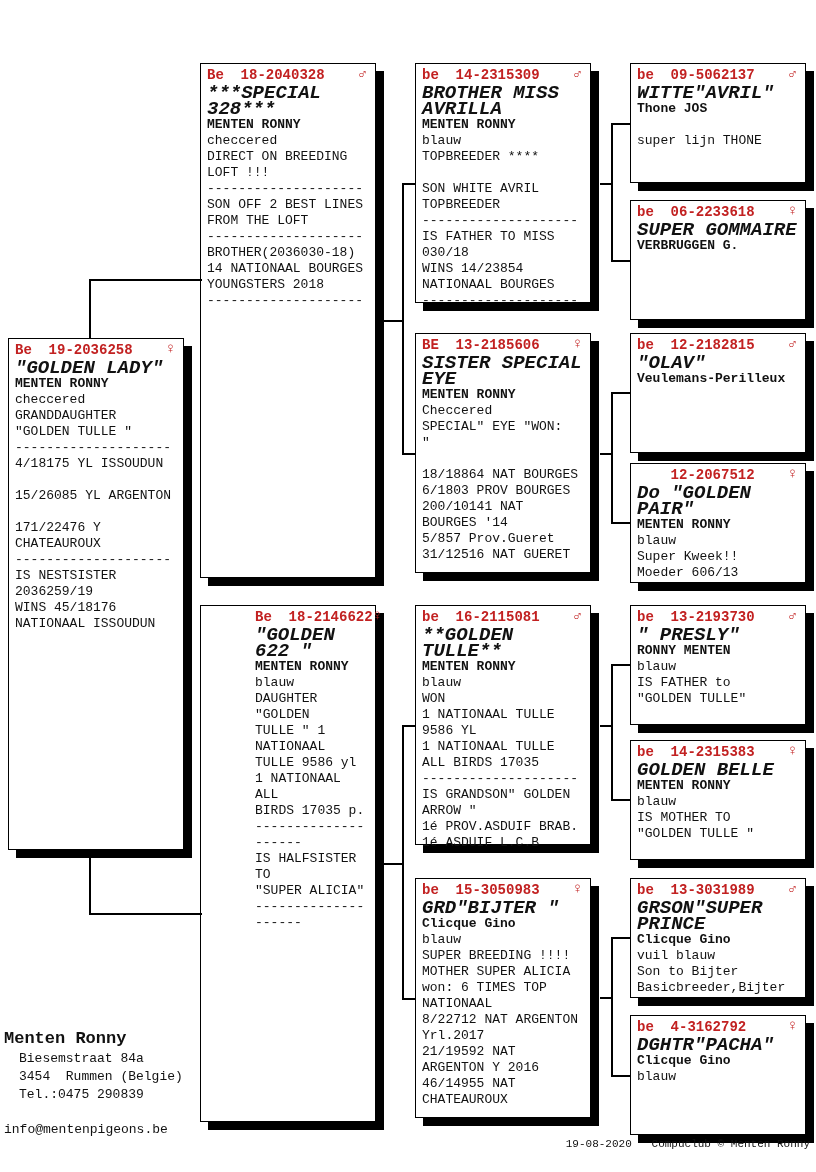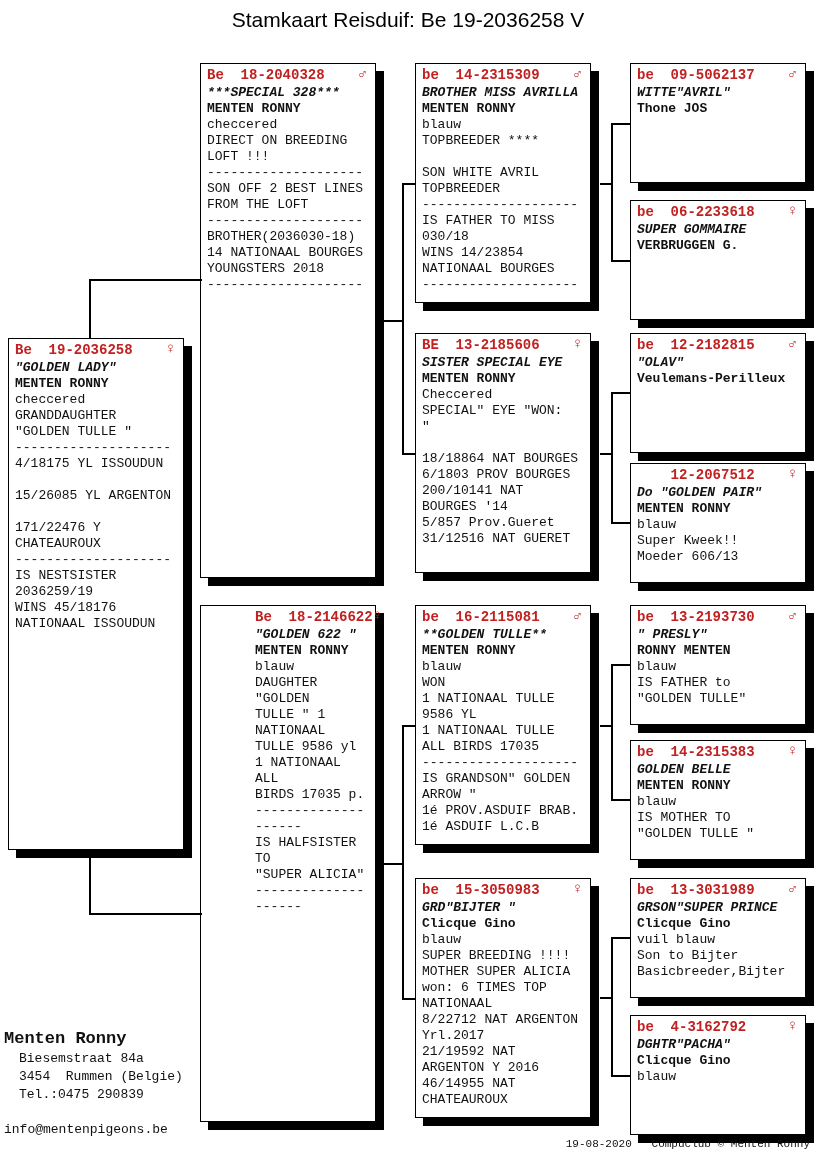--- a/index.html
+++ b/index.html
@@ -6,37 +6,36 @@
   #canvas{position:relative;width:816px;height:1172px;background:#ffffff;overflow:hidden;
           font-family:"Liberation Mono","DejaVu Sans Mono",monospace;color:#111;}
   .title{position:absolute;top:8px;left:0;width:816px;text-align:center;
          font-family:"Liberation Sans","DejaVu Sans",sans-serif;font-size:21px;color:#000;}
   .box{position:absolute;width:176px;background:#fff;border:1px solid #000;
        box-shadow:8px 8px 0 0 #000;box-sizing:border-box;}
   .box-header{display:flex;justify-content:space-between;align-items:flex-start;
               padding:3px 8px 1px 6px;font-size:14px;font-weight:bold;color:#c22121;
               white-space:pre;line-height:16px;}
   .sex{font-size:15px;line-height:15px;font-weight:bold;}
-  .box-name{padding:1px 4px 0 6px;font-size:13px;line-height:16px;font-style:italic;
+  .box-name{padding:1px 4px 0 6px;font-size:19px;line-height:16px;font-style:italic;
             font-weight:bold;white-space:pre-wrap;}
   .box-breeder{padding:0 4px 0 6px;font-size:13px;line-height:16px;font-weight:bold;white-space:pre-wrap;}
   .box-lines{padding:0 4px 0 6px;font-size:13px;line-height:16px;white-space:pre-wrap;}
   .cl{position:absolute;background:#000;}
   .owner{position:absolute;left:4px;top:1028px;}
   .owner-name{font-size:17px;font-weight:bold;line-height:22px;}
   .owner-line{font-size:13px;line-height:18px;white-space:pre;margin-left:15px;}
   .owner-email{position:absolute;left:4px;top:1122px;font-size:13px;}
   .footer{position:absolute;right:6px;top:1138px;font-size:11px;white-space:pre;}
 </style>
 </head>
 <body>
 
 <div id="canvas">
 
-  <div class="title">Stamkaart Reisduif: Be  19-2036258 V</div>
 
   <div class="box" style="left:8px;top:338px;height:512px;">
     <div class="box-header">
       <span>Be  19-2036258</span>
       <span class="sex">♀</span>
     </div>
     <div class="box-name">"GOLDEN LADY"</div>
     <div class="box-breeder">MENTEN RONNY</div>
     <div class="box-lines">checcered
 GRANDDAUGHTER
@@ -173,20 +172,22 @@
 CHATEAUROUX</div>
   </div>
 
   <div class="box" style="left:630px;top:63px;height:120px;">
     <div class="box-header">
       <span>be  09-5062137</span>
       <span class="sex">♂</span>
     </div>
     <div class="box-name">WITTE"AVRIL"</div>
     <div class="box-breeder">Thone JOS</div>
+    <div class="box-lines">
+super lijn THONE</div>
   </div>
 
   <div class="box" style="left:630px;top:200px;height:120px;">
     <div class="box-header">
       <span>be  06-2233618</span>
       <span class="sex">♀</span>
     </div>
     <div class="box-name">SUPER GOMMAIRE</div>
     <div class="box-breeder">VERBRUGGEN G.</div>
   </div>

